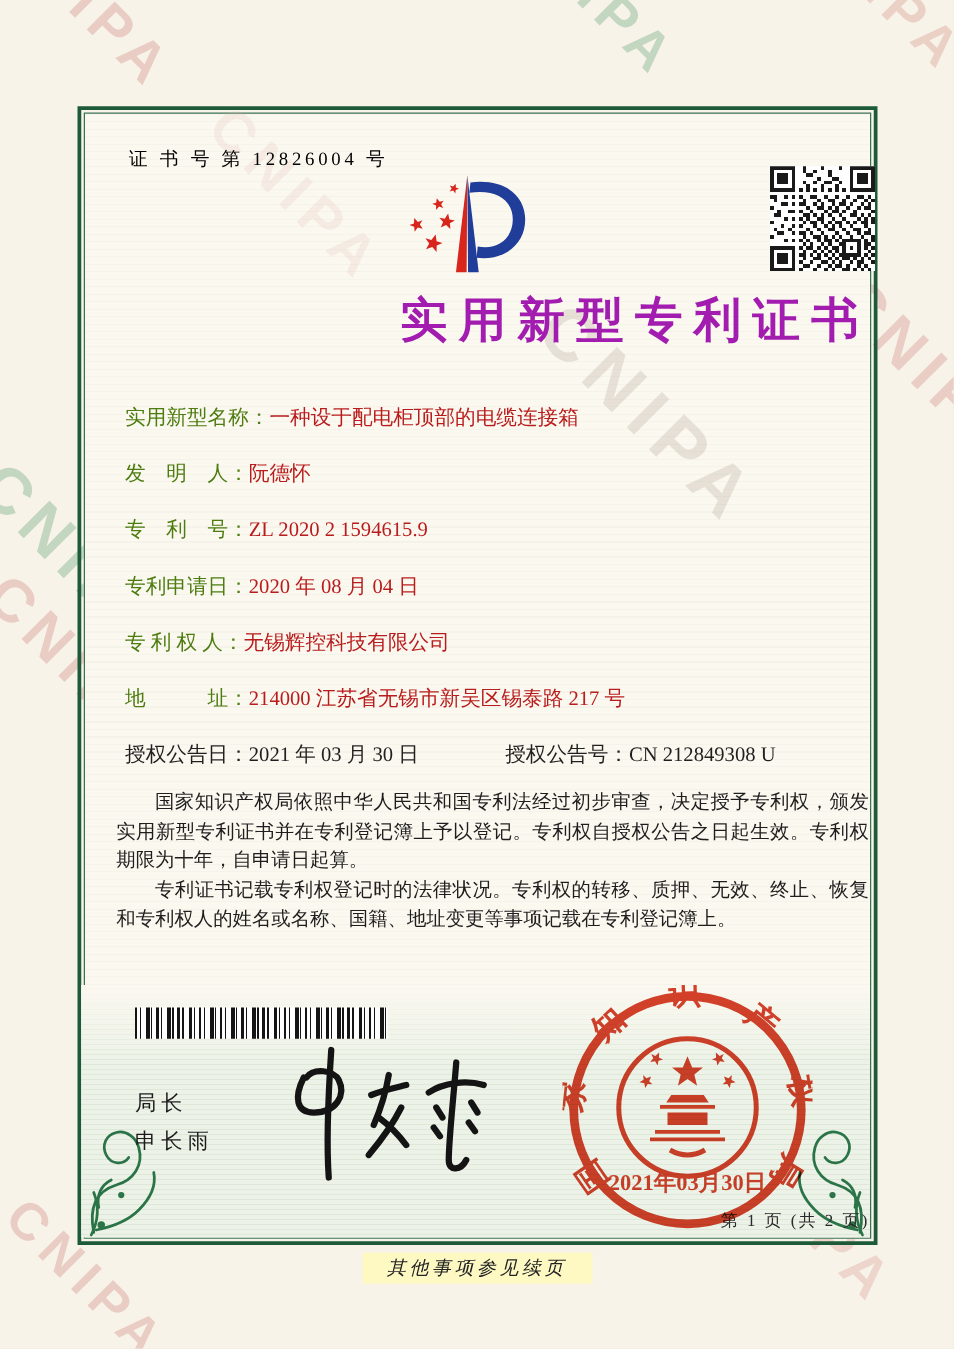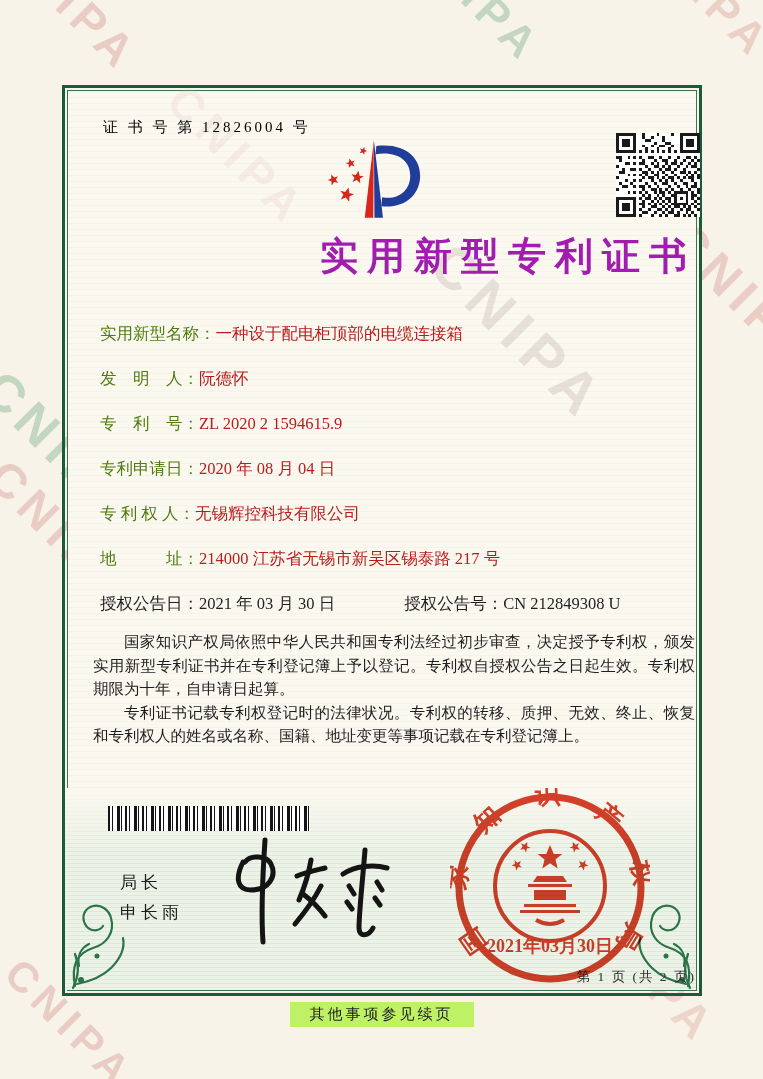--- a/index.html
+++ b/index.html
@@ -55,33 +55,34 @@
   .barcode{
     position:absolute;left:108px;top:806px;width:202px;height:25px;
     background:
      repeating-linear-gradient(90deg,
        #141414 0 2px,#fdfdfd 2px 4px,
        #141414 4px 5px,#fdfdfd 5px 9px,
        #141414 9px 12px,#fdfdfd 12px 13px,
        #141414 13px 14px,#fdfdfd 14px 17px);
   }
   .signer{
-    position:absolute;left:120px;top:868px;
+    position:absolute;left:108px;top:868px;
     font-family:"Liberation Sans","DejaVu Sans",sans-serif;
     font-size:17px;letter-spacing:4px;color:#1b1b1b;line-height:30px;
   }
   .signature{position:absolute;left:213px;top:836px;}
   .page-no{
     position:absolute;left:62px;top:968px;width:634px;text-align:right;
     font-size:13.5px;letter-spacing:2px;color:#2c2c2c;
   }
   .seal{position:absolute;left:450px;top:788px;mix-blend-mode:multiply;opacity:.93;}
   .footer-note{
     position:absolute;left:50%;top:1002px;transform:translateX(-50%);
-    background:#bef264;padding:3px 20px;font-size:15px;letter-spacing:3px;color:#222;
+    background:#fef9c3;padding:3px 20px;font-size:15px;letter-spacing:3px;color:#222;
+    font-style:italic;
   }
 </style>
 </head>
 <body>
 
 <div class="page">
 
   <span class="wm" style="left:-18px;top:-26px;font-size:46px;color:rgba(216,160,150,.45);">CNIPA</span>
   <span class="wm" style="left:390px;top:-30px;font-size:44px;color:rgba(140,185,152,.5);">CNIPA</span>
   <span class="wm" style="left:620px;top:-34px;font-size:44px;color:rgba(216,160,150,.42);">CNIPA</span>

